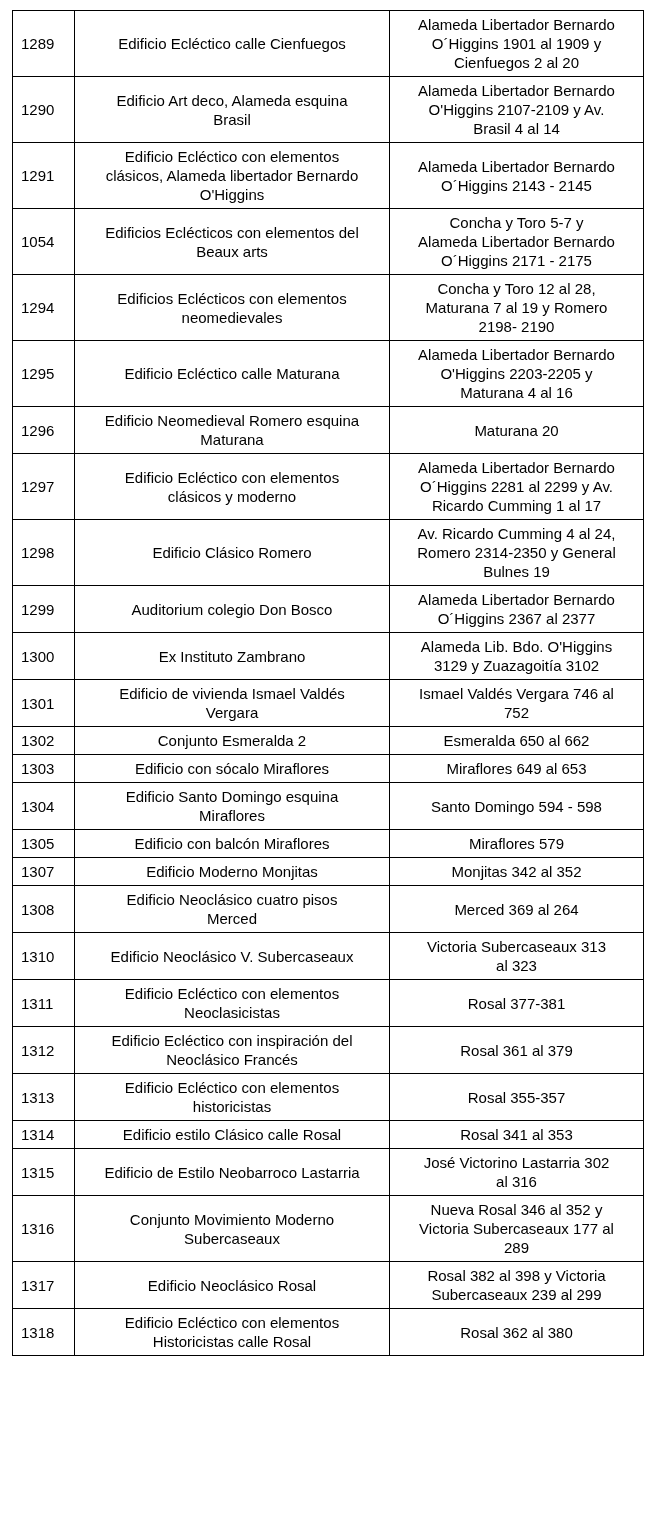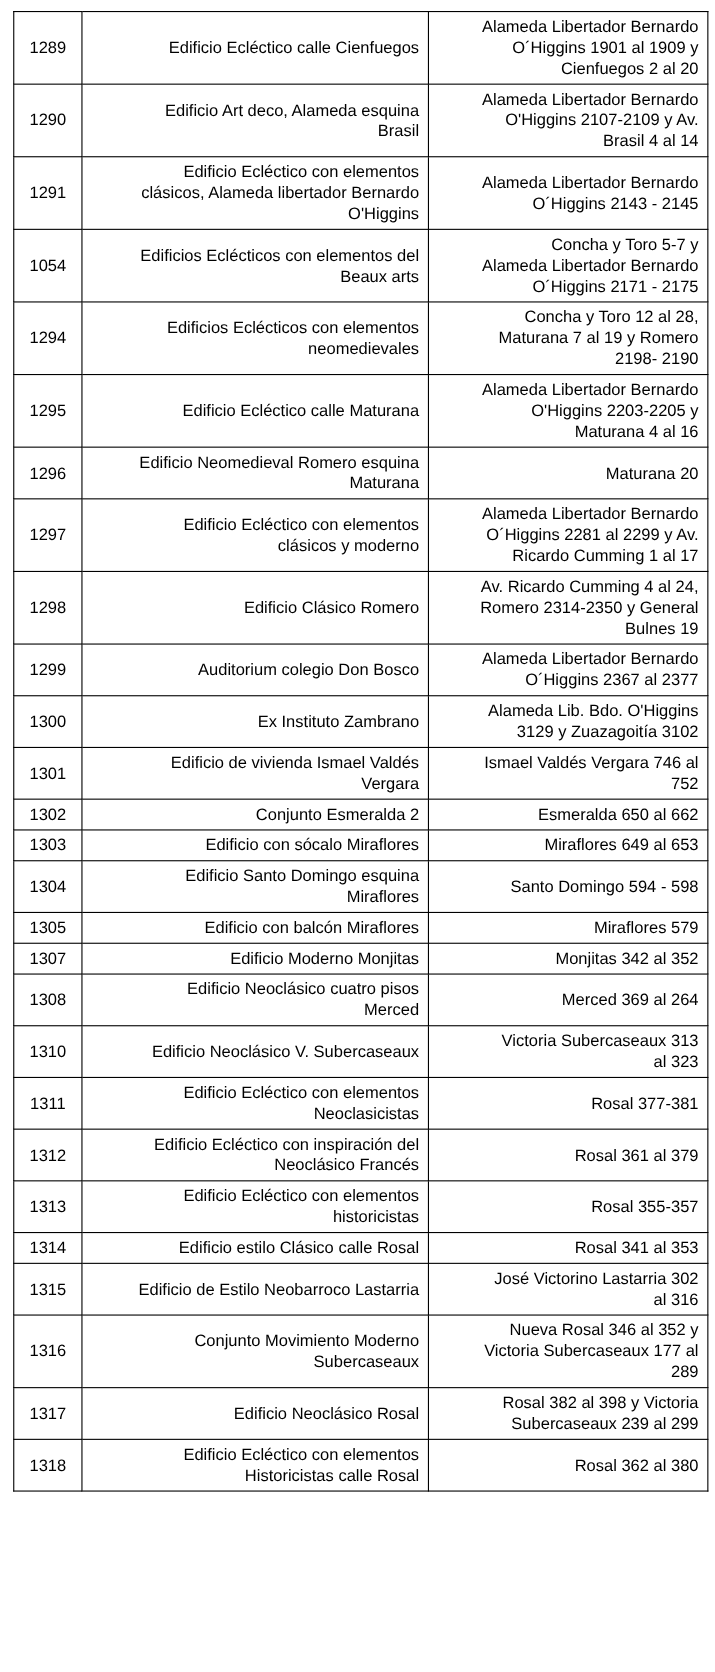--- a/index.html
+++ b/index.html
@@ -28,25 +28,25 @@
   table.heritage td {
     border: 1px solid #000000;
     font-size: 15px;
     line-height: 19px;
     vertical-align: middle;
     padding: 4px 8px;
     overflow: hidden;
     color: #000000;
   }
   td.cell-id {
+    text-align: left;
+    padding: 4px 2px;
+  }
+  td.cell-name, td.cell-address {
     text-align: center;
-    padding: 4px 2px;
-  }
-  td.cell-name, td.cell-address {
-    text-align: right;
     white-space: pre-line;
   }
 </style>
 </head>
 <body>
 
 <div class="page">
   <table class="heritage">
     <colgroup>
       <col class="c-id">

